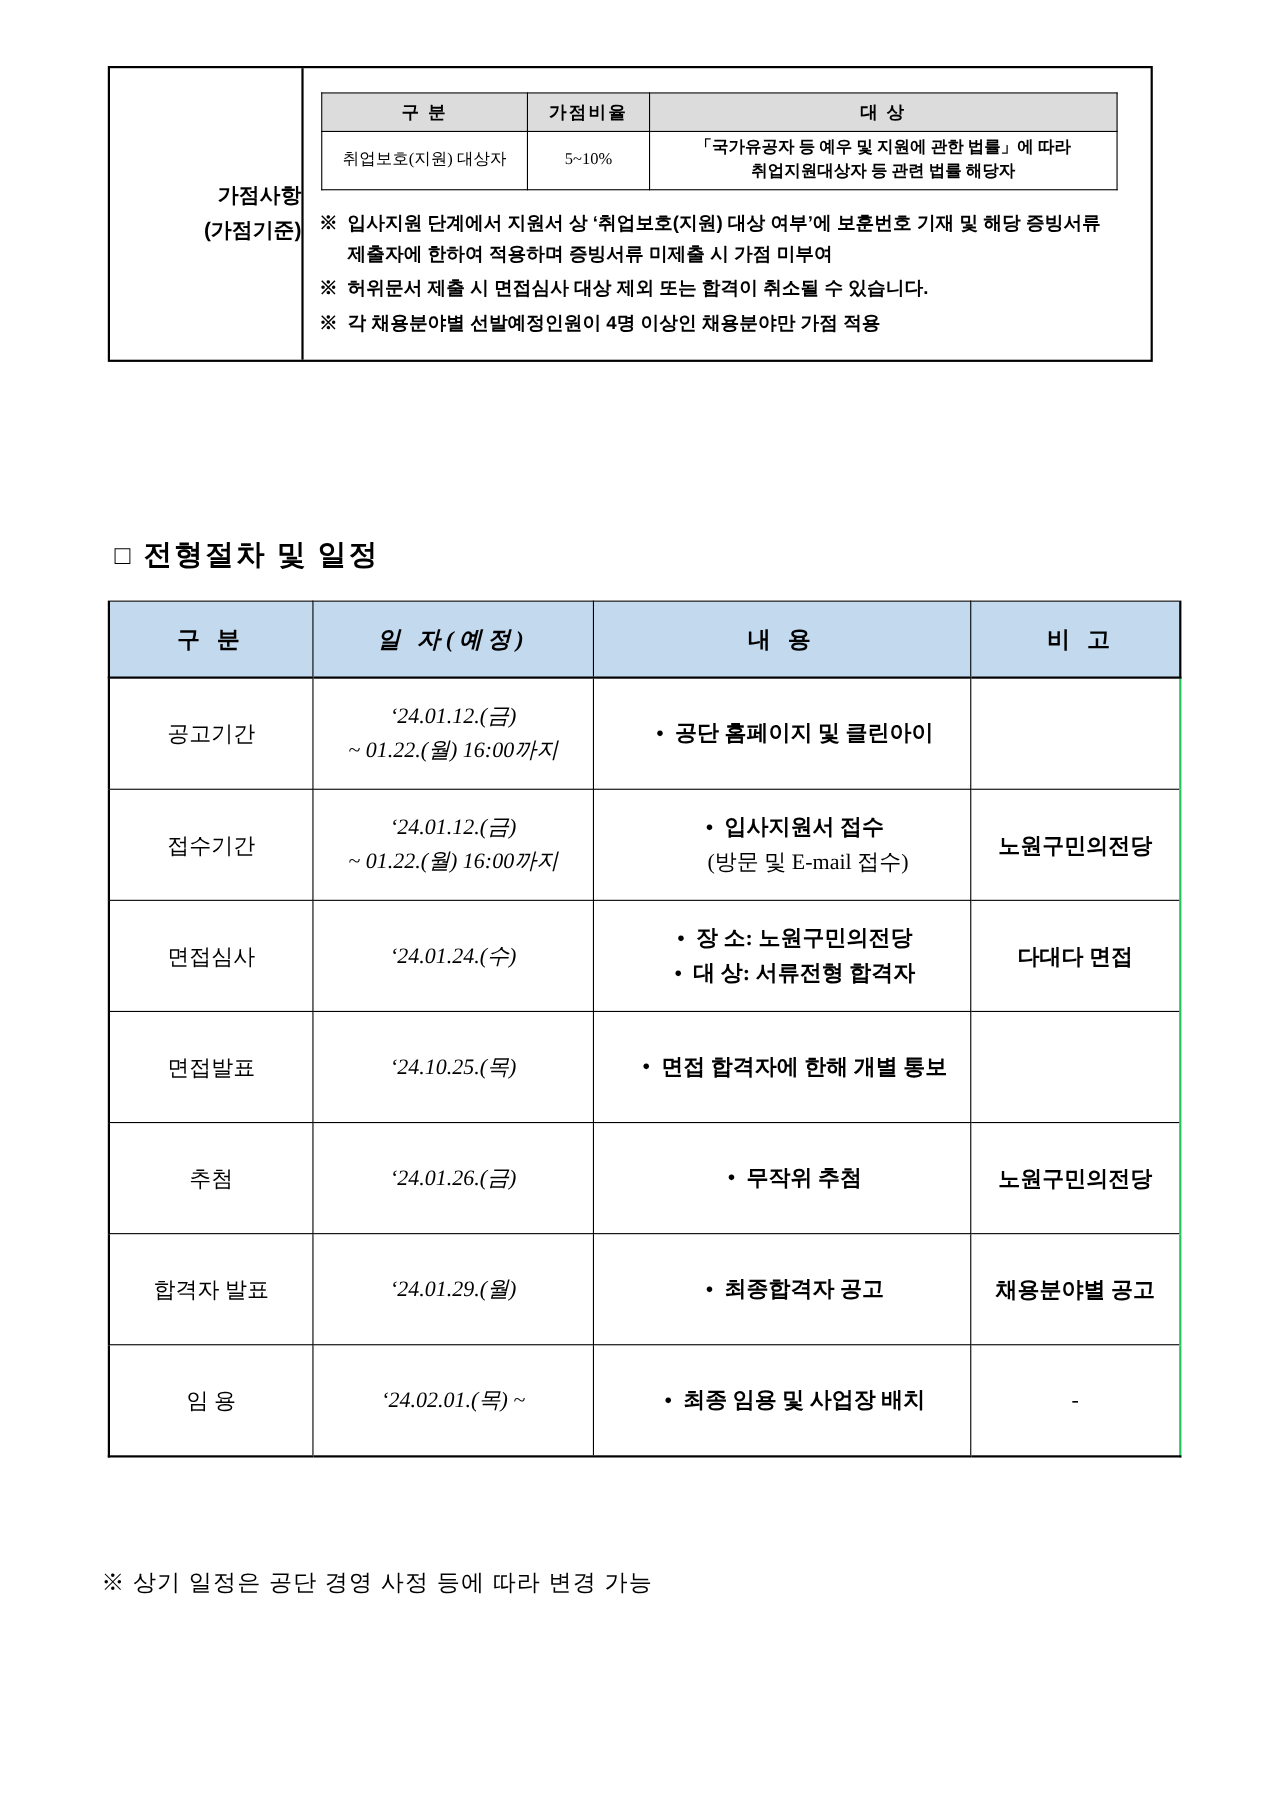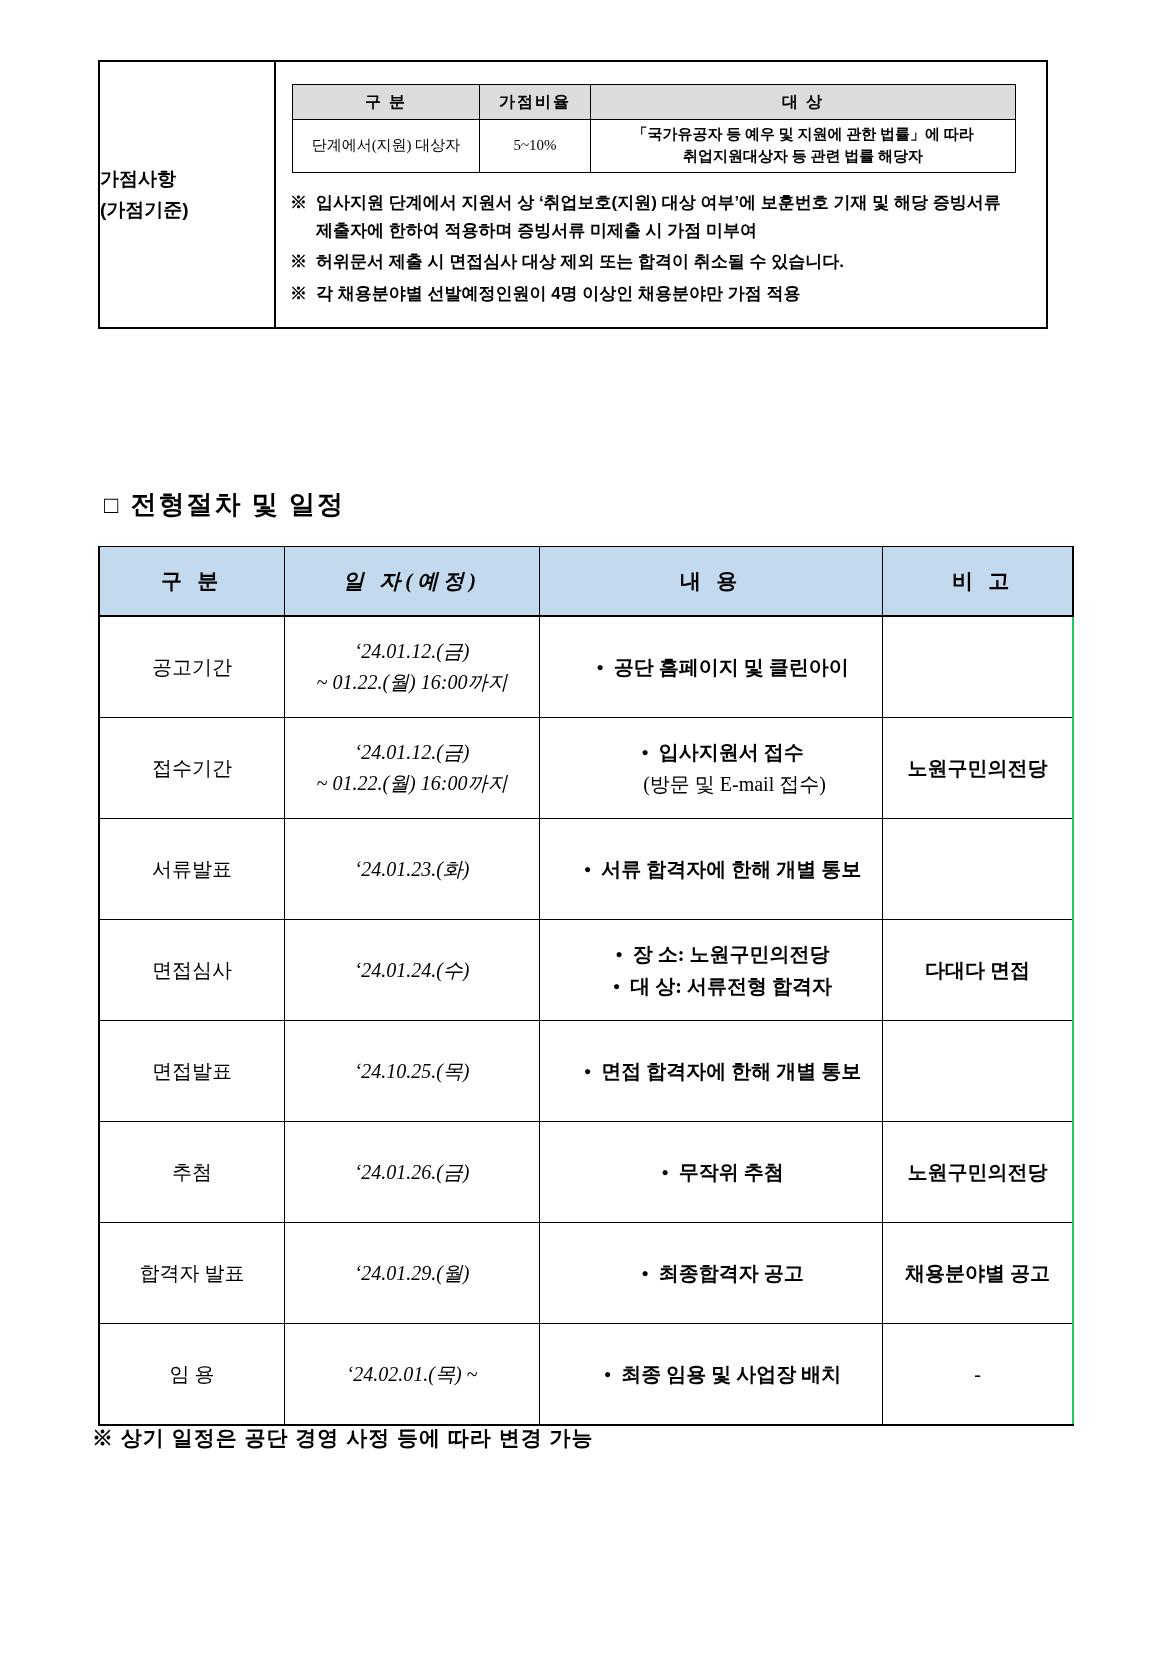--- a/index.html
+++ b/index.html
@@ -32,21 +32,21 @@
     border: 2px solid #000;
     box-sizing: border-box;
     display: flex;
   }
   .bonus-label {
     width: 176px;
     border-right: 2px solid #000;
     box-sizing: border-box;
     display: flex;
     flex-direction: column;
-    align-items: flex-start;
+    align-items: flex-end;
     justify-content: center;
     font-family: "Liberation Sans", sans-serif;
     font-size: 19px;
     font-weight: bold;
     line-height: 1.6;
     padding: 8px 0;
   }
   .bonus-body {
     flex: 1;
     box-sizing: border-box;
@@ -180,21 +180,21 @@
   .cell-note { font-size: 19px; font-weight: bold; }
   .cell-note.plain { font-weight: normal; }
 
   
   .footnote {
     position: absolute;
     left: 92px;
     top: 1424px;
     font-family: "Liberation Sans", sans-serif;
     font-size: 21px;
-    font-weight: bold;
+    font-weight: normal;
     letter-spacing: 1px;
   }
 </style>
 </head>
 <body>
 
 <div class="page">
 
   <div class="bonus-wrap">
     <div class="bonus-label">
@@ -205,21 +205,21 @@
       <table class="inner">
         <thead>
           <tr>
             <th style="width:184px">구  분</th>
             <th style="width:108px">가점비율</th>
             <th>대  상</th>
           </tr>
         </thead>
         <tbody>
           <tr>
-            <td>단계에서(지원) 대상자</td>
+            <td>취업보호(지원) 대상자</td>
             <td>5~10%</td>
             <td class="target-cell">
               <span>「국가유공자 등 예우 및 지원에 관한 법률」에 따라</span><br>
               <span>취업지원대상자 등 관련 법률 해당자</span>
             </td>
           </tr>
         </tbody>
       </table>
 
       <div class="notes">
@@ -275,28 +275,20 @@
           <span>‘24.01.12.(금)</span><br>
           <span>~ 01.22.(월) 16:00까지</span>
         </td>
         <td class="cell-content">
           <span class="bullet-line">입사지원서 접수</span>
           <span style="display:block;padding-left:24px">(방문 및 E-mail 접수)</span>
         </td>
         <td class="cell-note">노원구민의전당</td>
       </tr>
 
-      <tr>
-        <td>서류발표</td>
-        <td class="cell-date">‘24.01.23.(화)</td>
-        <td class="cell-content">
-          <span class="bullet-line">서류 합격자에 한해 개별 통보</span>
-        </td>
-        <td class="cell-note"></td>
-      </tr>
 
       <tr>
         <td>면접심사</td>
         <td class="cell-date">‘24.01.24.(수)</td>
         <td class="cell-content">
           <span class="bullet-line">장 소: 노원구민의전당</span>
           <span class="bullet-line">대 상: 서류전형 합격자</span>
         </td>
         <td class="cell-note">다대다 면접</td>
       </tr>

